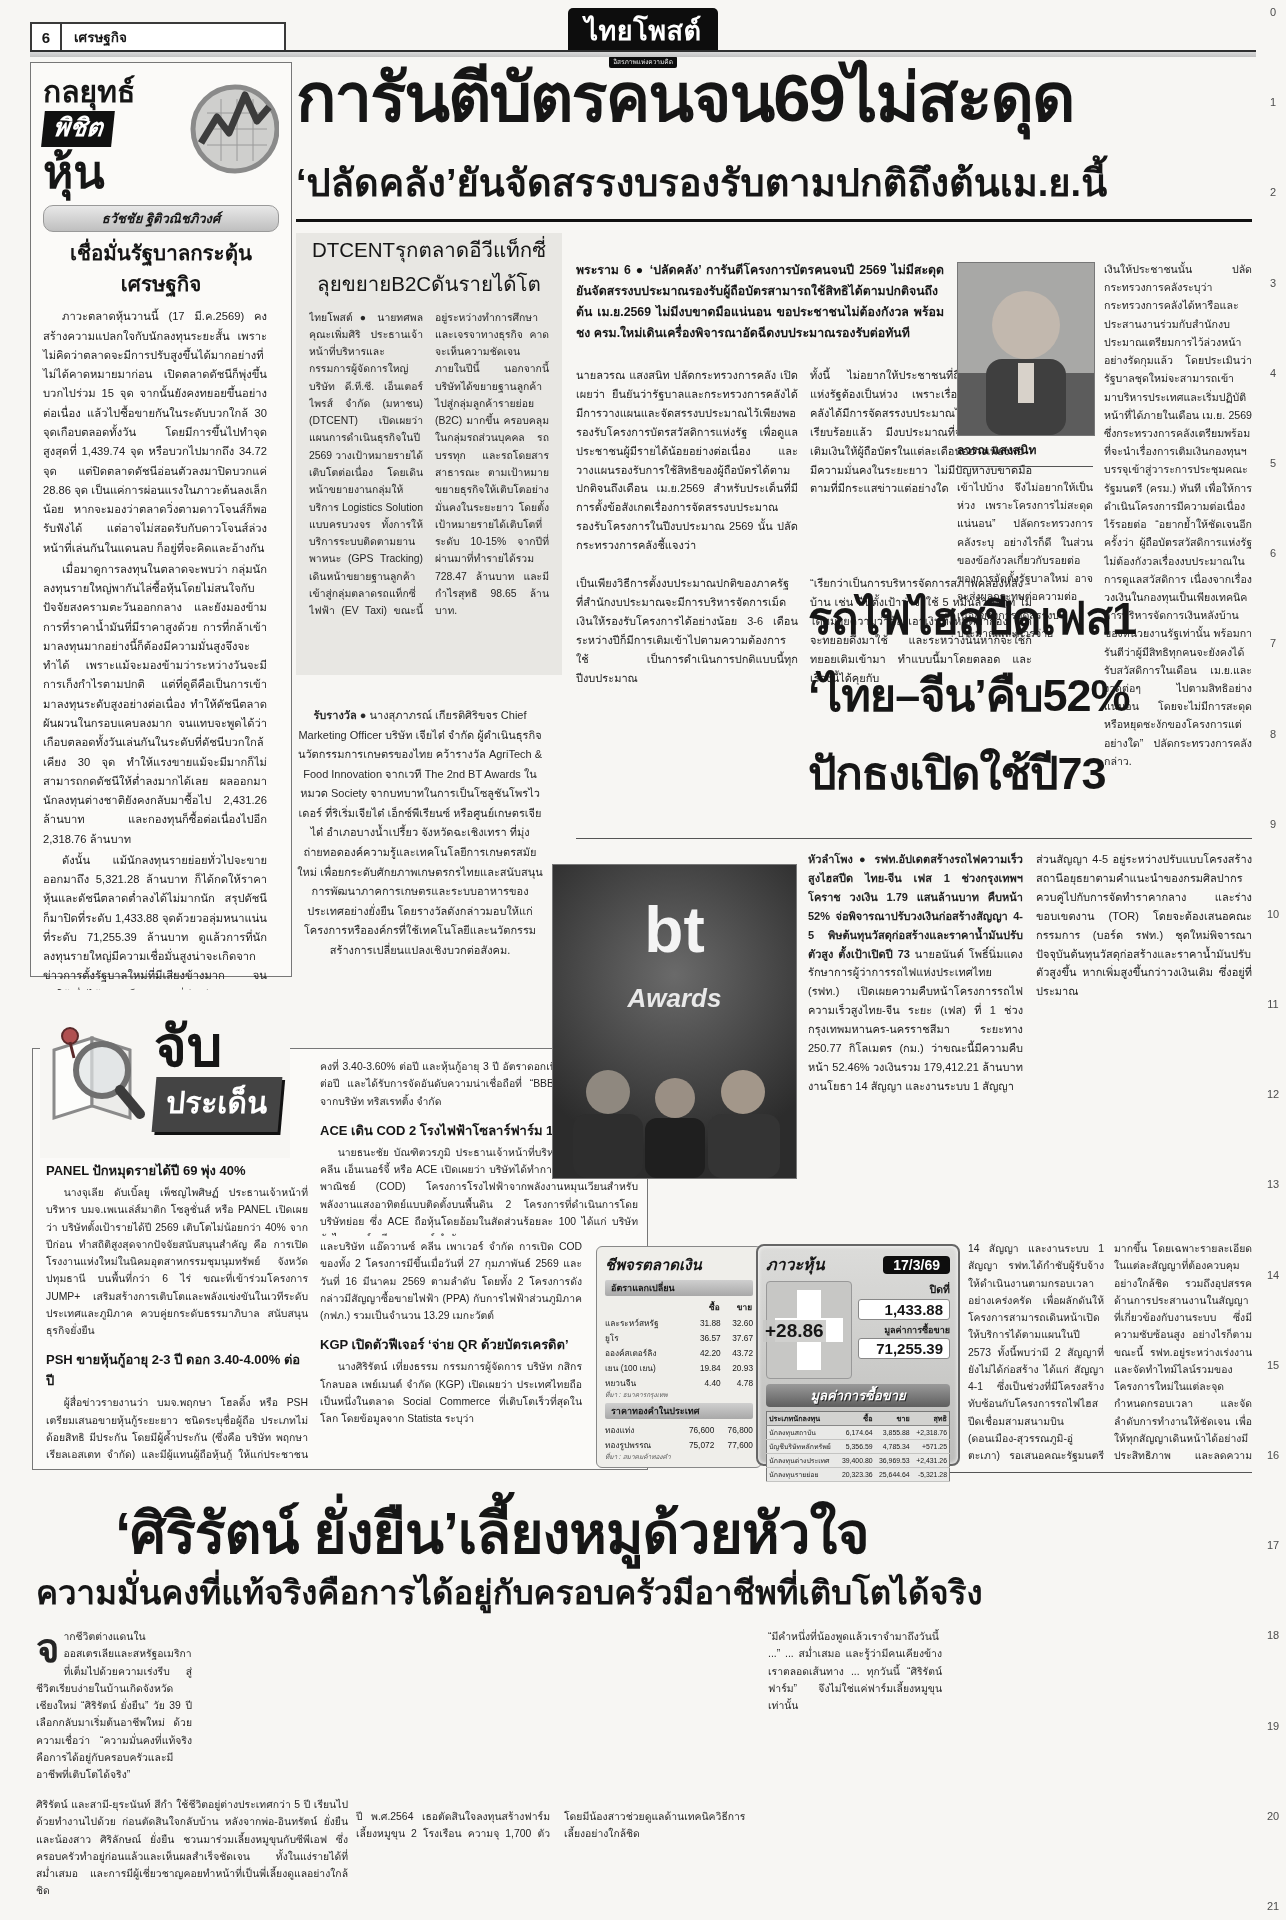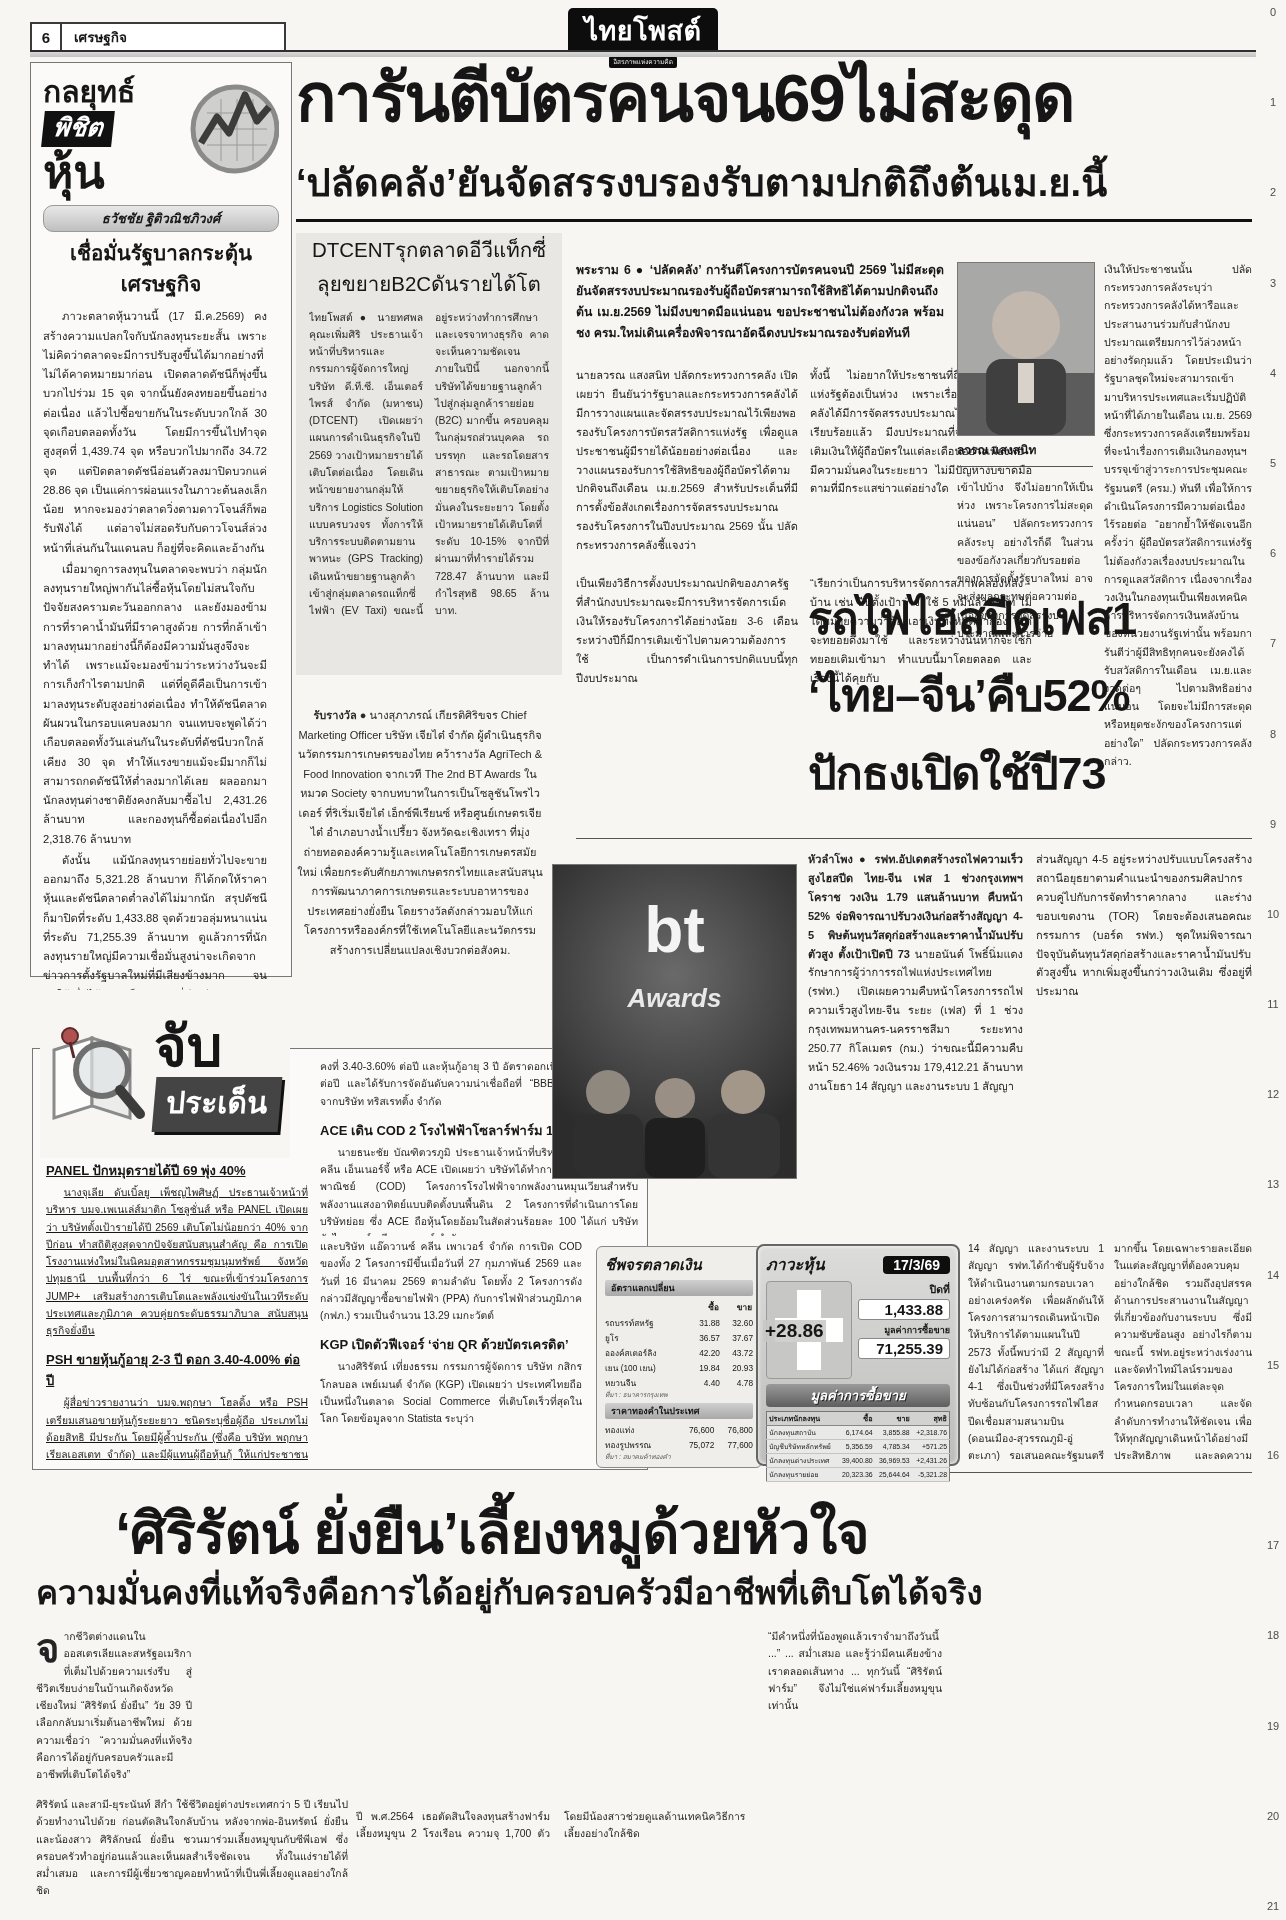--- a/index.html
+++ b/index.html
@@ -212,21 +212,21 @@
       <circle cx="30" cy="22" r="8" fill="#b05050" stroke="#5a2a2a" stroke-width="2"></circle>
       <line x1="30" y1="28" x2="34" y2="44" stroke="#5a2a2a" stroke-width="3"></line>
       <circle cx="62" cy="56" r="26" fill="#dfe4e6" fill-opacity=".7" stroke="#6f6f6f" stroke-width="6"></circle>
       <line x1="80" y1="76" x2="100" y2="100" stroke="#3c3c3c" stroke-width="10" stroke-linecap="round"></line>
     </svg>
     <div style="margin-left:6px;">
       <div class="cilogo-jab">จับ</div>
       <div><span class="cilogo-praden">ประเด็น</span></div>
     </div>
   </div>
-  <div class="abs" style="left:46px;top:1160px;width:262px;height:300px;overflow:hidden;z-index:2;text-decoration:underline;">
+  <div class="abs" style="left:46px;top:1160px;width:262px;height:300px;overflow:hidden;z-index:2;">
     <div class="cihead" style="margin-top:0;">PANEL ปักหมุดรายได้ปี 69 พุ่ง 40%</div>
     <div class="sm jt" style="text-indent:1.7em;">นางจุเลีย ดับเบิ้ลยู เพ็ชญไพศิษฏ์ ประธานเจ้าหน้าที่บริหาร บมจ.เพเนเล่ส์มาติก โซลูชั่นส์ หรือ PANEL เปิดเผยว่า บริษัทตั้งเป้ารายได้ปี 2569 เติบโตไม่น้อยกว่า 40% จากปีก่อน ทำสถิติสูงสุดจากปัจจัยสนับสนุนสำคัญ คือ การเปิดโรงงานแห่งใหม่ในนิคมอุตสาหกรรมชุมนุมทรัพย์ จังหวัดปทุมธานี บนพื้นที่กว่า 6 ไร่ ขณะที่เข้าร่วมโครงการ JUMP+ เสริมสร้างการเติบโตและพลังแข่งขันในเวทีระดับประเทศและภูมิภาค ควบคู่ยกระดับธรรมาภิบาล สนับสนุนธุรกิจยั่งยืน</div>
     <div class="cihead">PSH ขายหุ้นกู้อายุ 2-3 ปี ดอก 3.40-4.00% ต่อปี</div>
     <div class="sm jt" style="text-indent:1.7em;">ผู้สื่อข่าวรายงานว่า บมจ.พฤกษา โฮลดิ้ง หรือ PSH เตรียมเสนอขายหุ้นกู้ระยะยาว ชนิดระบุชื่อผู้ถือ ประเภทไม่ด้อยสิทธิ มีประกัน โดยมีผู้ค้ำประกัน (ซึ่งคือ บริษัท พฤกษา เรียลเอสเตท จำกัด) และมีผู้แทนผู้ถือหุ้นกู้ ให้แก่ประชาชนเป็นการทั่วไป คาดว่าเสนอขายระหว่างวันที่ 8 และ 11-12 พฤษภาคม 2569 โดยแบ่งเป็น 2 รุ่น ได้แก่ หุ้นกู้อายุ 2 ปี อัตราดอกเบี้ย</div>
   </div>
   <div class="abs" style="left:320px;top:1058px;width:318px;height:178px;overflow:hidden;z-index:2;">
     <div class="sm jt">คงที่ 3.40-3.60% ต่อปี และหุ้นกู้อายุ 3 ปี อัตราดอกเบี้ยคงที่ 3.75-4.00% ต่อปี และได้รับการจัดอันดับความน่าเชื่อถือที่ “BBB+” แนวโน้ม “ลบ” จากบริษัท ทริสเรทติ้ง จำกัด</div>
     <div class="cihead">ACE เดิน COD 2 โรงไฟฟ้าโซลาร์ฟาร์ม 13.29 เมก</div>
     <div class="sm jt" style="text-indent:1.7em;">นายธนะชัย บัณฑิตวรภูมิ ประธานเจ้าหน้าที่บริหาร บมจ.แอ๊บโซลูท คลีน เอ็นเนอร์จี้ หรือ ACE เปิดเผยว่า บริษัทได้ทำการเปิดดำเนินการเชิงพาณิชย์ (COD) โครงการโรงไฟฟ้าจากพลังงานหมุนเวียนสำหรับพลังงานแสงอาทิตย์แบบติดตั้งบนพื้นดิน 2 โครงการที่ดำเนินการโดยบริษัทย่อย ซึ่ง ACE ถือหุ้นโดยอ้อมในสัดส่วนร้อยละ 100 ได้แก่ บริษัท อัลไลแอนซ์ คลีน เพาเวอร์ จำกัด</div>
   </div>
@@ -243,21 +243,21 @@
       <thead>
           <tr>
         <th></th>
         <th class="n">ซื้อ</th>
         <th class="n">ขาย</th>
       </tr>
         </thead>
       <tbody>
 
       <tr>
-          <td>รถบรรท์สหรัฐ</td>
+          <td>และระหว์สหรัฐ</td>
           <td class="n">31.88</td>
           <td class="n">32.60</td>
         </tr>
           <tr>
           <td>ยูโร</td>
           <td class="n">36.57</td>
           <td class="n">37.67</td>
         </tr>
           <tr>
           <td>อองค์สเตอร์ลิง</td>

